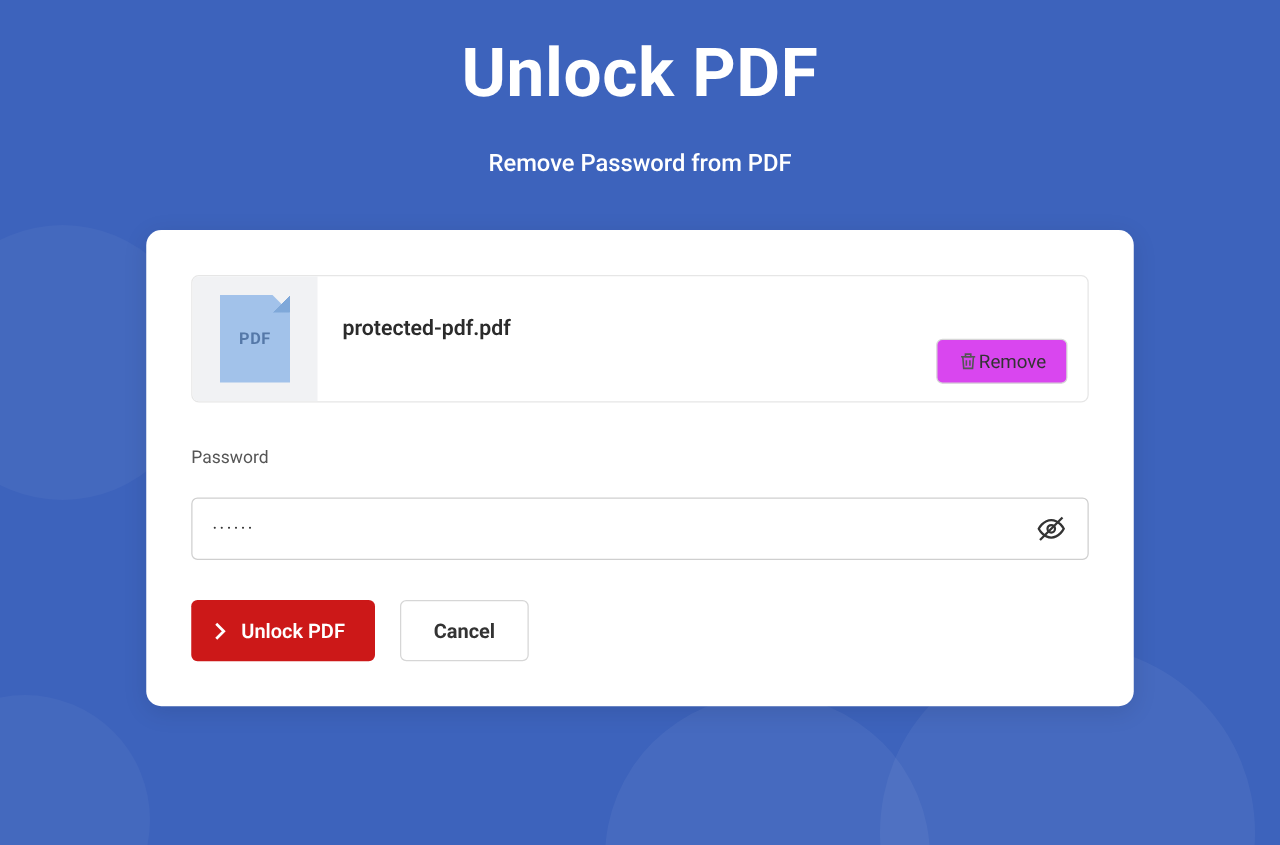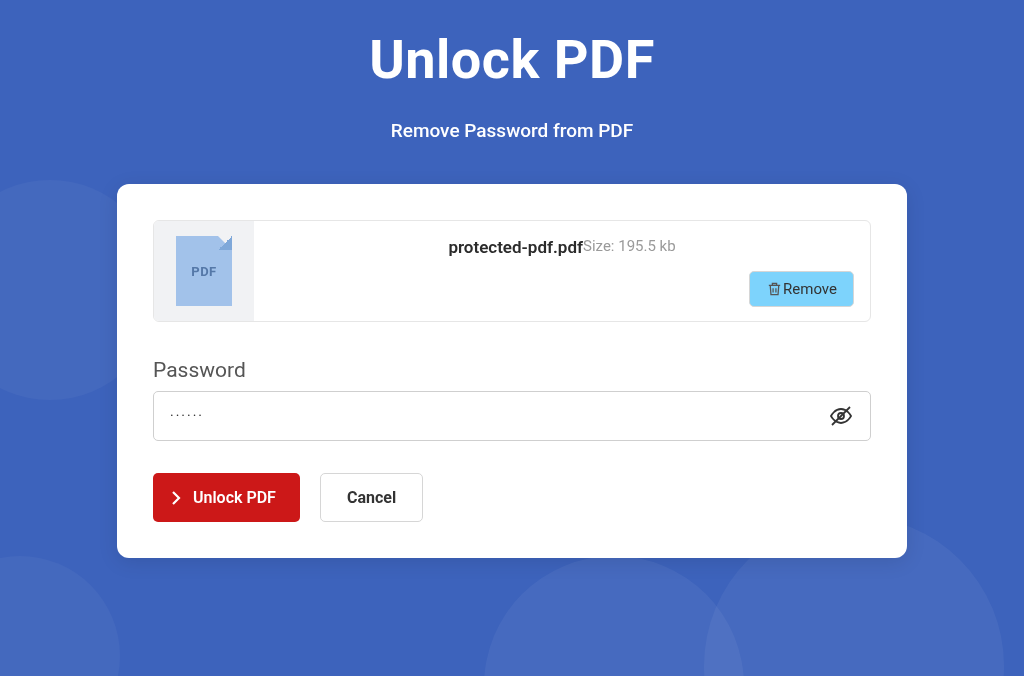--- a/index.html
+++ b/index.html
@@ -150,21 +150,21 @@
       font-size: 13px;
       font-weight: 700;
       color: #5578a8;
       letter-spacing: 0.5px;
     }
     
     .file-info {
       flex: 1;
       padding: 16px 20px;
       display: flex;
-      flex-direction: row;
+      flex-direction: column;
       justify-content: center;
       position: relative;
     }
     
     .file-name {
       font-size: 17px;
       font-weight: 600;
       color: #2b2b2b;
       margin-bottom: 16px;
     }
@@ -173,44 +173,44 @@
       font-size: 15px;
       color: #9a9a9a;
     }
     
     .remove-btn {
       position: absolute;
       right: 16px;
       bottom: 14px;
       display: flex;
       align-items: center;
-      background: #7dd3fc;
+      background: #d946ef;
       border: 1px solid #d6d6d6;
       border-radius: 5px;
       padding: 8px 16px;
       font-size: 15px;
       color: #333;
       cursor: pointer;
       font-family: inherit;
     }
     
     .trash-icon {
       width: 17px;
       height: 18px;
       display: block;
     }
     
     .password-section {
       margin-top: 36px;
     }
     
     .password-label {
-      font-size: 21px;
+      font-size: 14px;
       color: #555;
-      margin-bottom: 9px;
+      margin-bottom: 24px;
       display: block;
     }
     
     .password-row {
       position: relative;
     }
     
     .password-input {
       width: 100%;
       border: 1px solid #cfcfcf;
@@ -297,21 +297,20 @@
 <div class="card">
 
   <div class="file-row">
     <div class="file-thumb">
       <div class="pdf-icon">
         <span class="pdf-label">PDF</span>
       </div>
     </div>
     <div class="file-info">
       <div class="file-name">protected-pdf.pdf</div>
-      <div class="file-size">Size: 195.5 kb</div>
       <button class="remove-btn">
         <span>
           <svg class="trash-icon" viewBox="0 0 24 24" fill="none" stroke="#555" stroke-width="1.8">
             <path d="M4 7h16"></path>
             <path d="M9 4h6v3H9z"></path>
             <path d="M6 7l1 13h10l1-13"></path>
             <path d="M10 11v6M14 11v6"></path>
           </svg>
         </span>
         <span>Remove</span>

